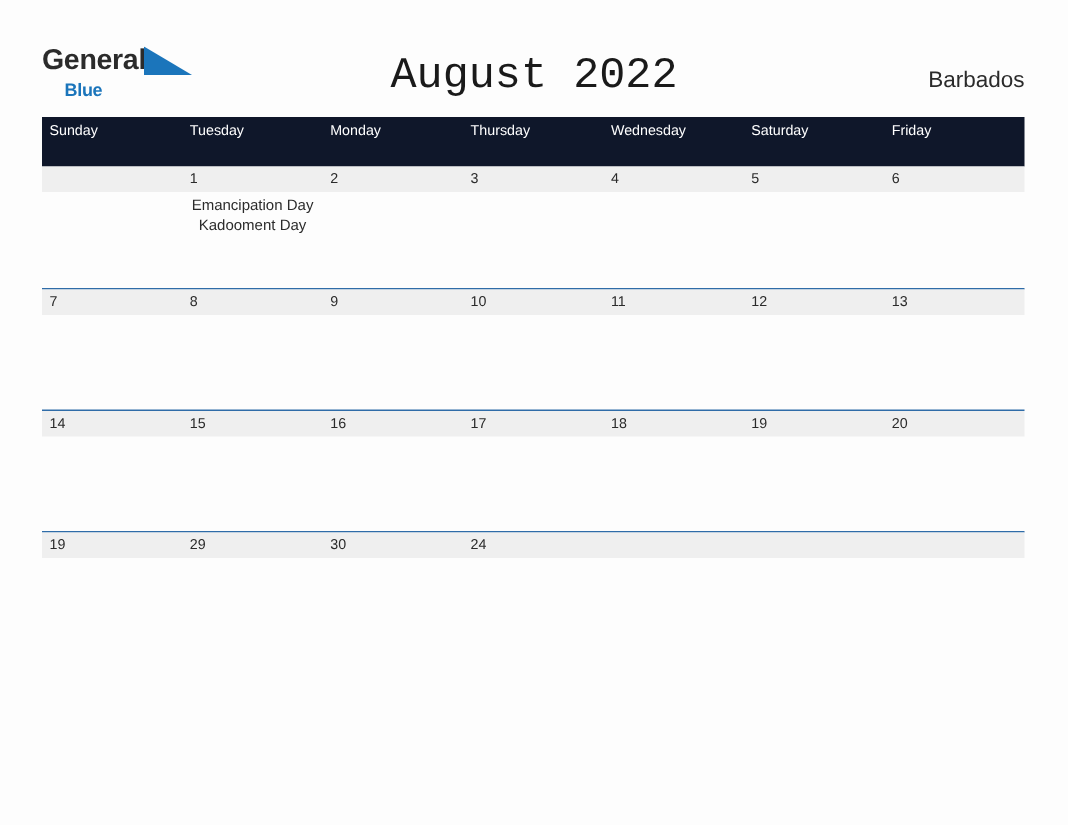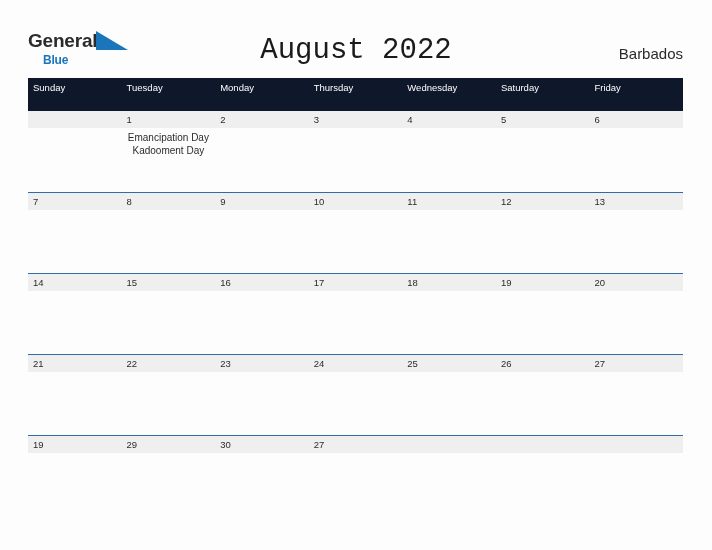--- a/index.html
+++ b/index.html
@@ -251,44 +251,24 @@
           <div class="event-cell"></div>
           <div class="event-cell"></div>
           <div class="event-cell"></div>
           <div class="event-cell"></div>
           <div class="event-cell"></div>
           <div class="event-cell"></div>
         </div>
       </div>
       <div class="week-row">
         <div class="date-band">
-          <div class="date-cell">21</div>
-          <div class="date-cell">22</div>
-          <div class="date-cell">23</div>
-          <div class="date-cell">24</div>
-          <div class="date-cell">25</div>
-          <div class="date-cell">26</div>
-          <div class="date-cell">27</div>
-        </div>
-        <div class="event-band">
-          <div class="event-cell"></div>
-          <div class="event-cell"></div>
-          <div class="event-cell"></div>
-          <div class="event-cell"></div>
-          <div class="event-cell"></div>
-          <div class="event-cell"></div>
-          <div class="event-cell"></div>
-        </div>
-      </div>
-      <div class="week-row">
-        <div class="date-band">
           <div class="date-cell">19</div>
           <div class="date-cell">29</div>
           <div class="date-cell">30</div>
-          <div class="date-cell">27</div>
+          <div class="date-cell">24</div>
           <div class="date-cell"></div>
           <div class="date-cell"></div>
           <div class="date-cell"></div>
         </div>
         <div class="event-band">
           <div class="event-cell"></div>
           <div class="event-cell"></div>
           <div class="event-cell"></div>
           <div class="event-cell"></div>
           <div class="event-cell"></div>

